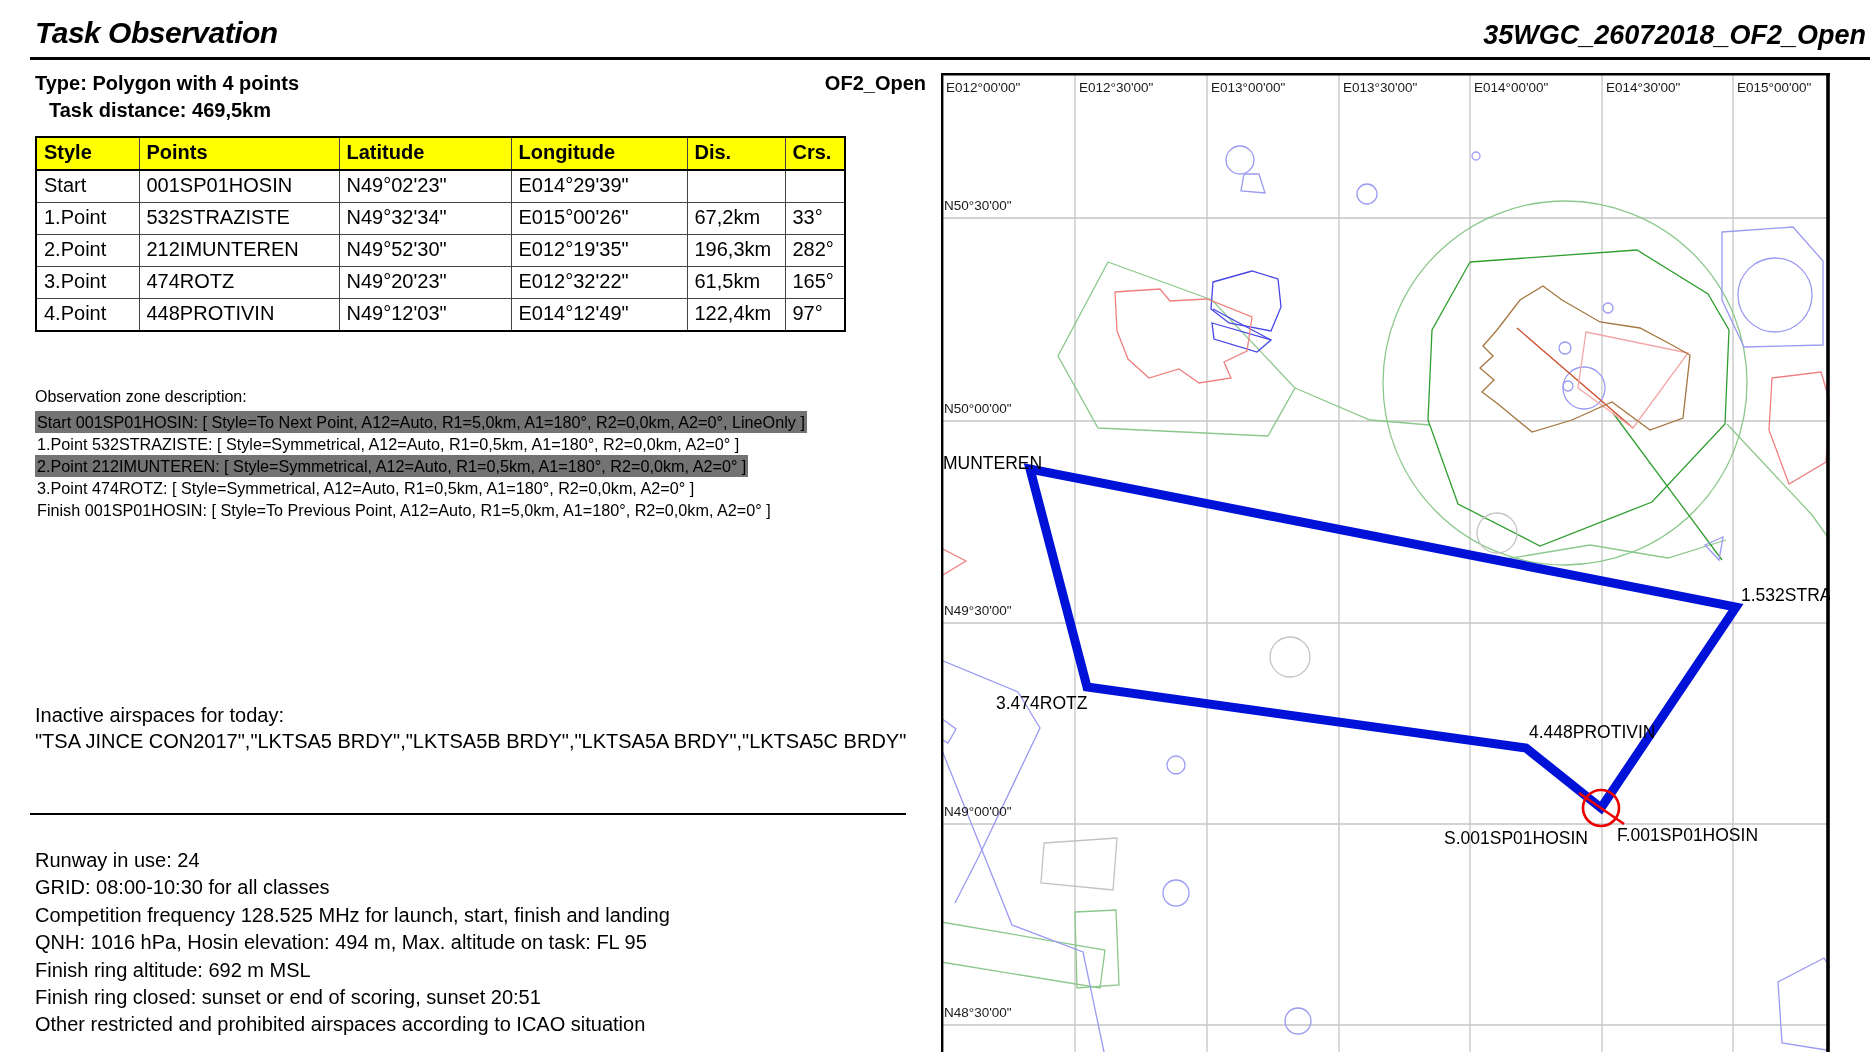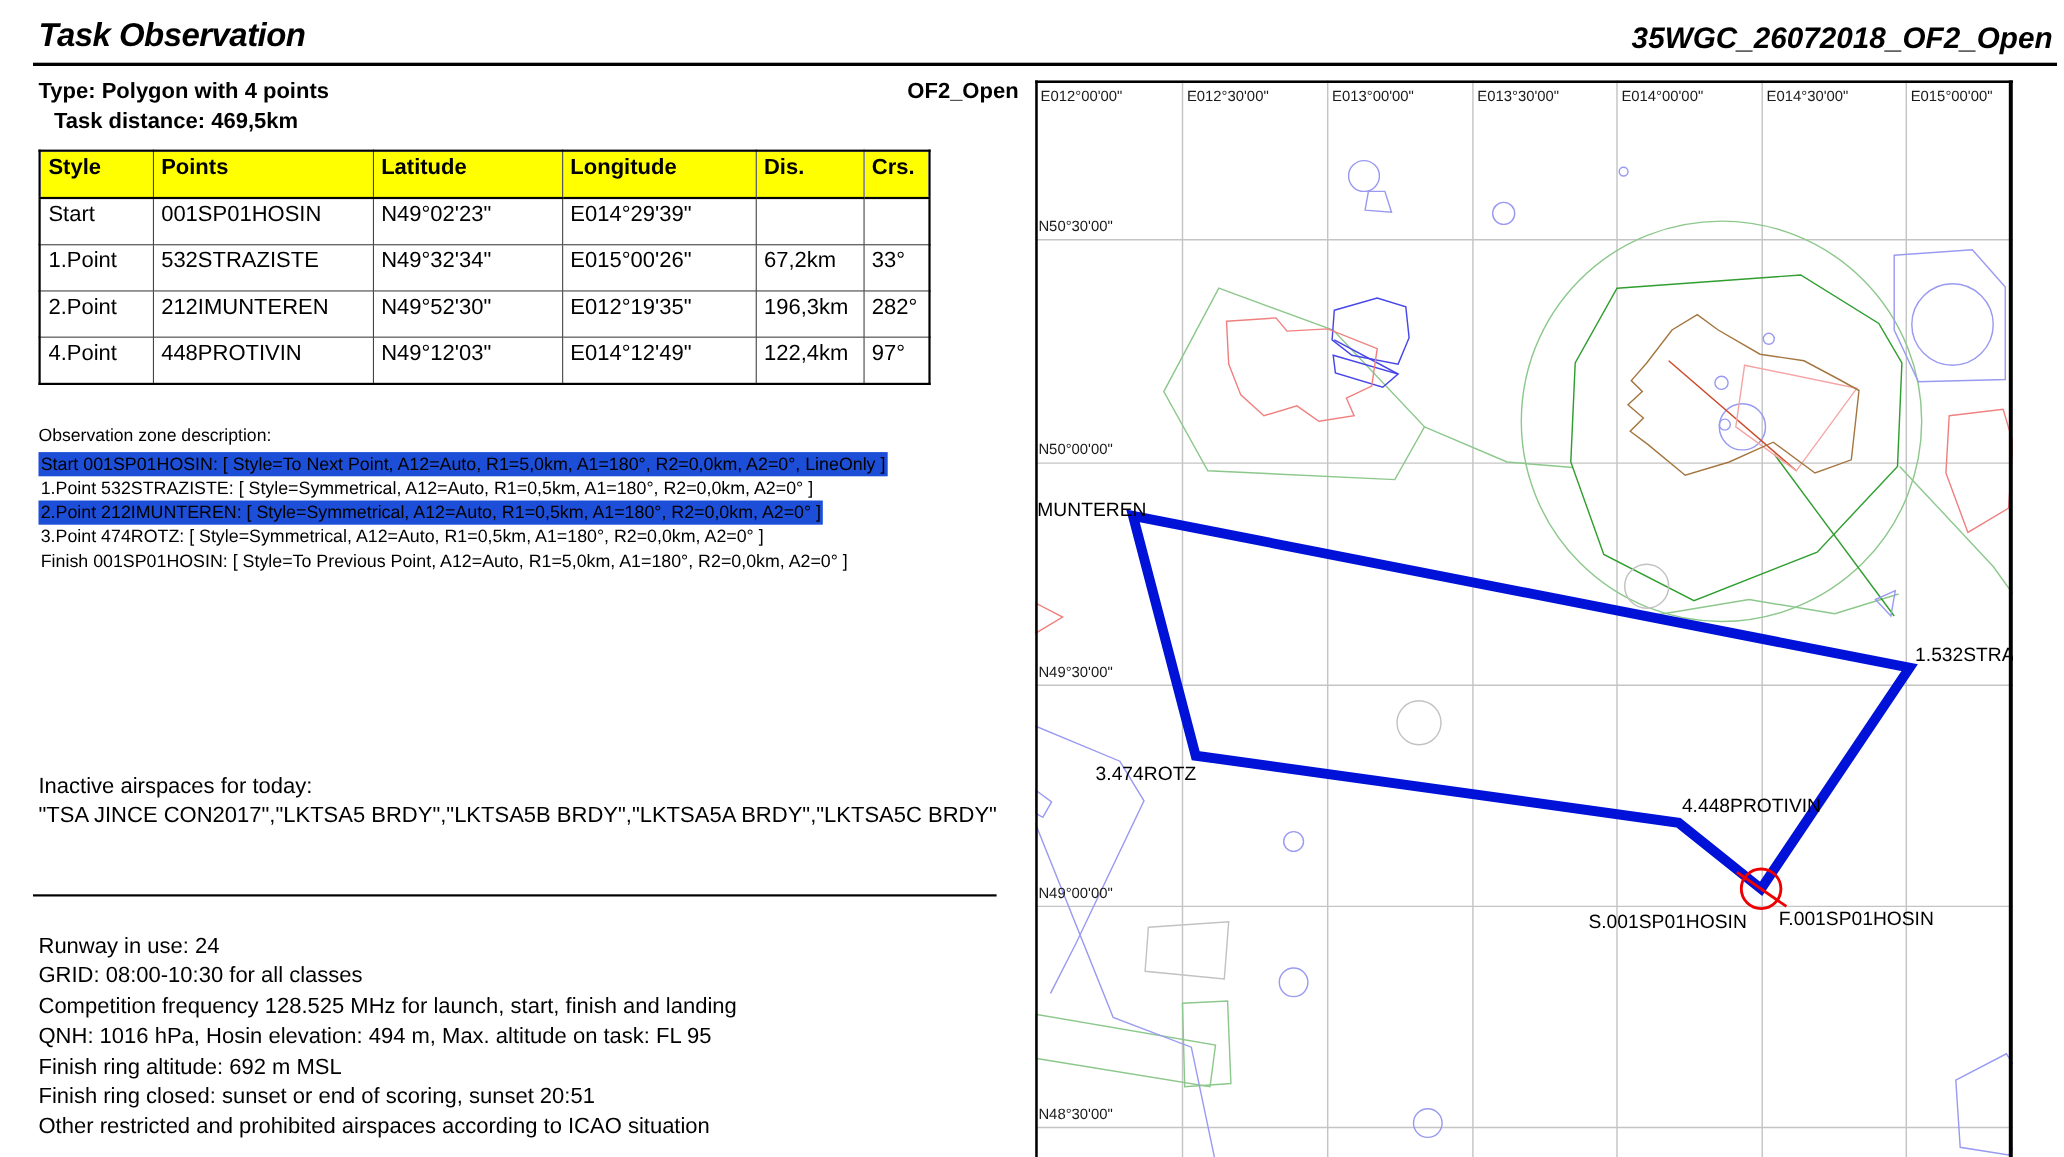--- a/index.html
+++ b/index.html
@@ -12,31 +12,31 @@
   #doc-id{right:10px;top:20px;font-size:27px;font-style:italic;font-weight:bold;}
   #header-rule{left:30px;right:6px;top:57px;border-top:3px solid #000;}
 
   
   #type-line{left:35px;top:72px;width:897px;font-size:20px;font-weight:bold;}
   #task-class{float:right;margin-right:6px;margin-left:44px;}
   #distance-line{left:49px;top:99px;font-size:20px;font-weight:bold;}
 
   
   #wp-table{left:35px;top:136px;border-collapse:collapse;table-layout:fixed;}
-  #wp-table td,#wp-table th{border:1px solid #444;font-size:20px;padding:1px 7px 13px 7px;
+  #wp-table td,#wp-table th{border:1px solid #444;font-size:20px;padding:1px 7px 3px 7px;
      text-align:left;white-space:nowrap;overflow:hidden;height:27px;font-weight:normal;}
   #wp-table th{background:#ffff00;font-weight:bold;border-bottom:2px solid #000;}
   #wp-table{border:2px solid #000;}
   .cw0{width:103px}.cw1{width:200px}.cw2{width:172px}.cw3{width:176px}.cw4{width:98px}.cw5{width:60px}
 
   
   #oz-heading{left:35px;top:388px;font-size:16px;}
   #oz-list{left:35px;top:411px;font-size:16.2px;line-height:22px;white-space:nowrap;}
   .oz-line span{display:inline-block;padding:0 2px;}
-  .oz-line[data-hl="true"] span{background:#1d4ed8;}
+  .oz-line[data-hl="true"] span{background:#737373;}
 
   
   #inactive-block{left:35px;top:702px;width:905px;font-size:20px;line-height:26px;}
 
   #sep-rule{left:30px;top:813px;width:876px;border-top:2.5px solid #000;}
 
   
   #briefing{left:35px;top:847px;font-size:20px;line-height:27.4px;white-space:nowrap;}
 
   
@@ -90,20 +90,28 @@
         <td>67,2km</td>
         <td>33°</td>
   </tr>
   <tr>
     <td>2.Point</td>
         <td>212IMUNTEREN</td>
         <td>N49°52'30"</td>
         <td>E012°19'35"</td>
         <td>196,3km</td>
         <td>282°</td>
+  </tr>
+  <tr>
+    <td>3.Point</td>
+        <td>474ROTZ</td>
+        <td>N49°20'23"</td>
+        <td>E012°32'22"</td>
+        <td>61,5km</td>
+        <td>165°</td>
   </tr>
   <tr>
     <td>4.Point</td>
         <td>448PROTIVIN</td>
         <td>N49°12'03"</td>
         <td>E014°12'49"</td>
         <td>122,4km</td>
         <td>97°</td>
   </tr>
 </tbody>

